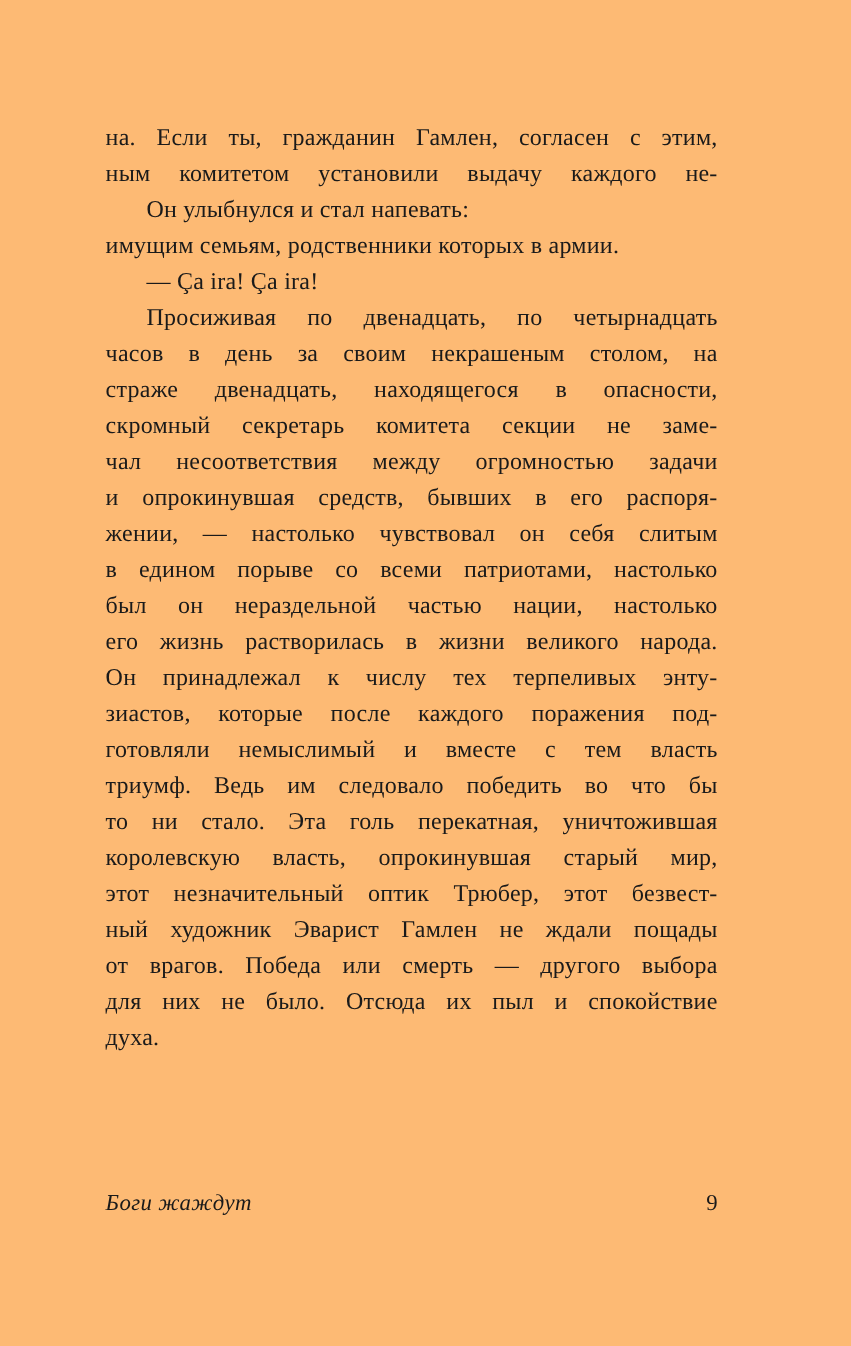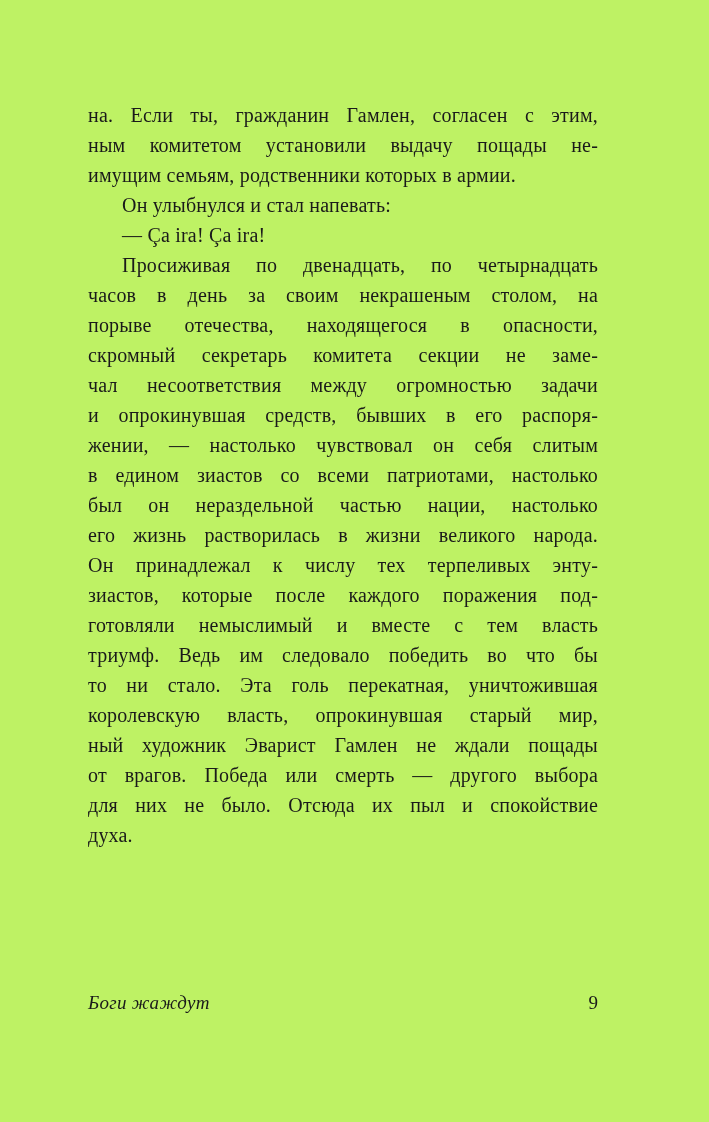--- a/index.html
+++ b/index.html
@@ -4,21 +4,21 @@
 <style>
   html, body {
     margin: 0;
     padding: 0;
     background: #ffffff;
   }
   .page {
     position: relative;
     width: 709px;
     height: 1122px;
-    background: #bef264;
+    background: #fdba74;
     font-family: "Liberation Serif", serif;
     color: #1a1a1a;
     overflow: hidden;
   }
   .text-block {
     position: absolute;
     top: 100px;
     left: 88px;
     width: 510px;
   }
@@ -54,40 +54,41 @@
   .footer-page {
     font-style: normal;
   }
 </style>
 </head>
 <body>
 
 <div class="page">
   <div class="text-block" id="text-block">
       <div class="line">на. Если ты, гражданин Гамлен, согласен с этим,</div>
-      <div class="line">ным комитетом установили выдачу пощады не-</div>
+      <div class="line">ным комитетом установили выдачу каждого не-</div>
+      <div class="line last indent">Он улыбнулся и стал напевать:</div>
       <div class="line last">имущим семьям, родственники которых в армии.</div>
-      <div class="line last indent">Он улыбнулся и стал напевать:</div>
       <div class="line last indent">— Ça ira! Ça ira!</div>
       <div class="line indent">Просиживая по двенадцать, по четырнадцать</div>
       <div class="line">часов в день за своим некрашеным столом, на</div>
-      <div class="line">порыве отечества, находящегося в опасности,</div>
+      <div class="line">страже двенадцать, находящегося в опасности,</div>
       <div class="line">скромный секретарь комитета секции не заме-</div>
       <div class="line">чал несоответствия между огромностью задачи</div>
       <div class="line">и опрокинувшая средств, бывших в его распоря-</div>
       <div class="line">жении, — настолько чувствовал он себя слитым</div>
-      <div class="line">в едином зиастов со всеми патриотами, настолько</div>
+      <div class="line">в едином порыве со всеми патриотами, настолько</div>
       <div class="line">был он нераздельной частью нации, настолько</div>
       <div class="line">его жизнь растворилась в жизни великого народа.</div>
       <div class="line">Он принадлежал к числу тех терпеливых энту-</div>
       <div class="line">зиастов, которые после каждого поражения под-</div>
       <div class="line">готовляли немыслимый и вместе с тем власть</div>
       <div class="line">триумф. Ведь им следовало победить во что бы</div>
       <div class="line">то ни стало. Эта голь перекатная, уничтожившая</div>
       <div class="line">королевскую власть, опрокинувшая старый мир,</div>
+      <div class="line">этот незначительный оптик Трюбер, этот безвест-</div>
       <div class="line">ный художник Эварист Гамлен не ждали пощады</div>
       <div class="line">от врагов. Победа или смерть — другого выбора</div>
       <div class="line">для них не было. Отсюда их пыл и спокойствие</div>
       <div class="line last">духа.</div>
     </div>
   <div class="footer">
     <span class="footer-title">Боги жаждут</span>
     <span class="footer-page">9</span>
   </div>
 </div>

